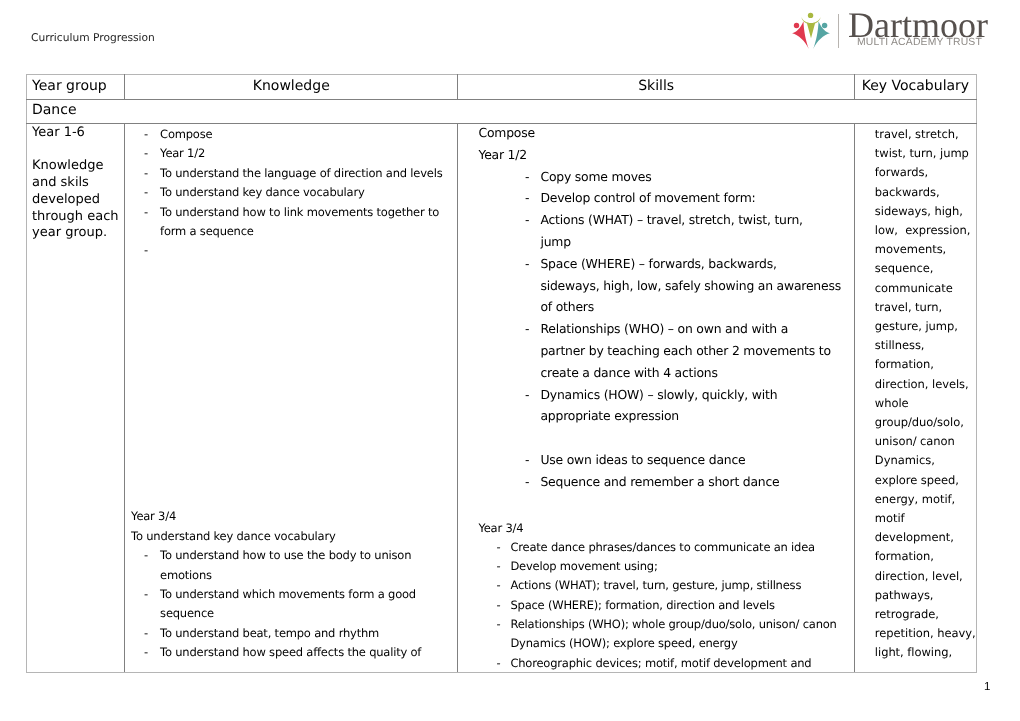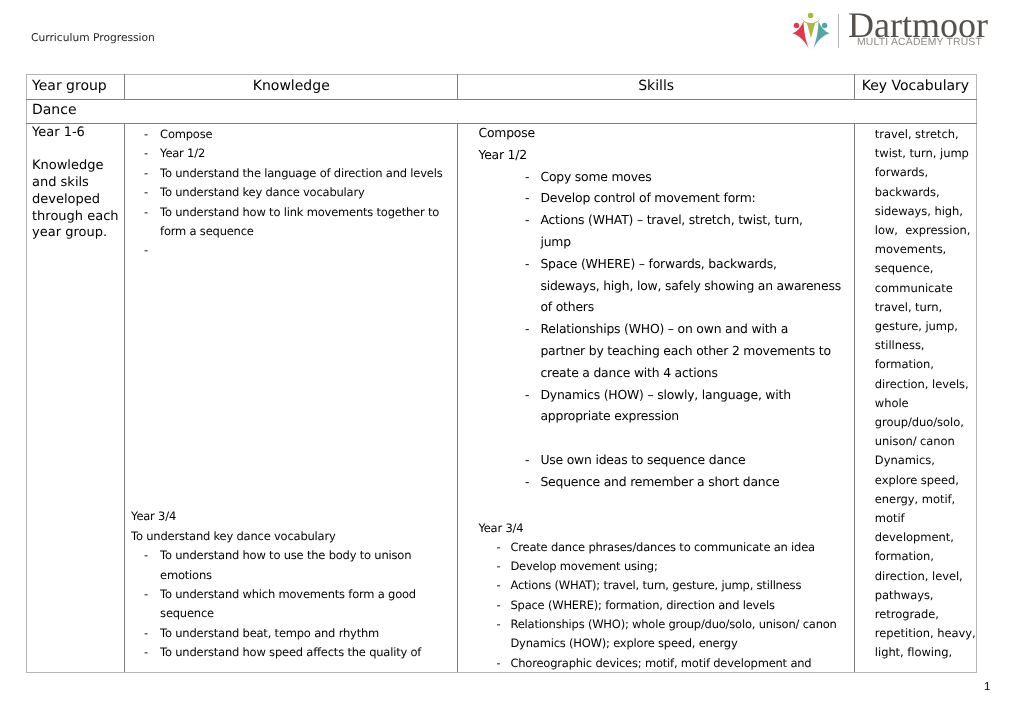--- a/index.html
+++ b/index.html
@@ -189,21 +189,21 @@
                   <div>Space (WHERE) – forwards, backwards,</div>
                   <div class="cont">sideways, high, low, safely showing an awareness</div>
                   <div class="cont">of others</div>
                 </li>
                 <li>
                   <div>Relationships (WHO) – on own and with a</div>
                   <div class="cont">partner by teaching each other 2 movements to</div>
                   <div class="cont">create a dance with 4 actions</div>
                 </li>
                 <li>
-                  <div>Dynamics (HOW) – slowly, language, with</div>
+                  <div>Dynamics (HOW) – slowly, quickly, with</div>
                   <div class="cont">appropriate expression</div>
                 </li>
               </ul>
           <div class="spacer"></div>
           <ul class="bl sb">
                 <li>
                   <div>Use own ideas to sequence dance</div>
                 </li>
                 <li>
                   <div>Sequence and remember a short dance</div>

